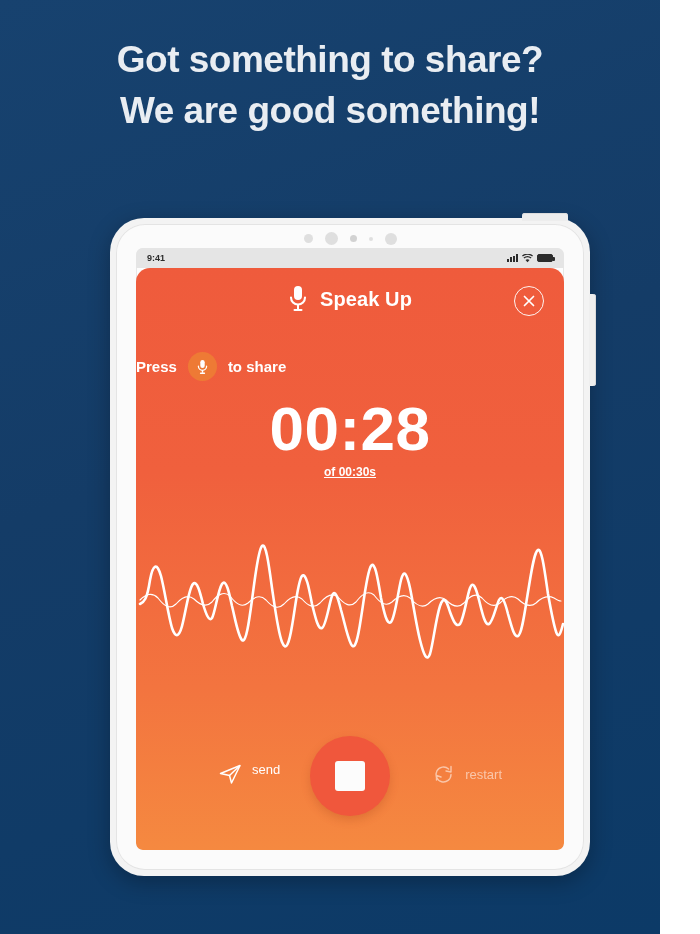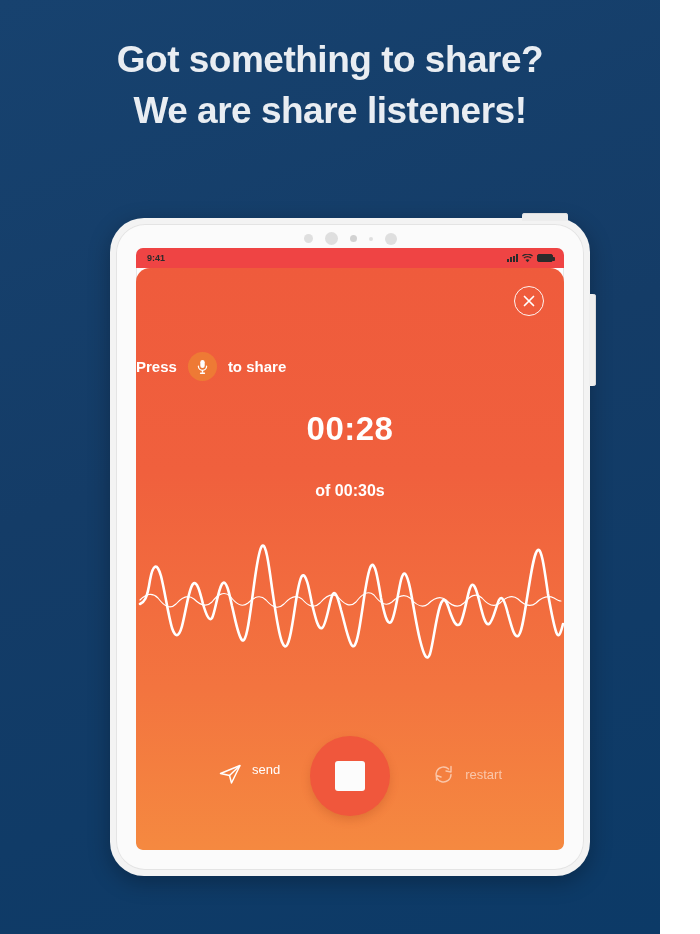--- a/index.html
+++ b/index.html
@@ -79,21 +79,21 @@
     background: #FDFDFD;
     border-radius: 7px;
     overflow: hidden;
     box-shadow: inset 0 0 0 1px #E7E7E7;
   }
   .statusbar {
     position: absolute; top: 0; left: 0; right: 0;
     height: 20px;
     display: flex; align-items: center; justify-content: space-between;
     padding: 0 11px;
-    background: #ef4444;
+    background: #e5e5e5;
   }
   .status-time { font-size: 9px; font-weight: bold; color: #2B2B2B; }
   .status-icons { display: flex; align-items: center; gap: 4px; }
   .signal { display: flex; align-items: flex-end; gap: 1px; height: 8px; }
   .signal i { display: block; width: 2px; background: #2B2B2B; }
   .signal i:nth-child(1) { height: 3px; }
   .signal i:nth-child(2) { height: 5px; }
   .signal i:nth-child(3) { height: 6px; }
   .signal i:nth-child(4) { height: 8px; }
   .battery {
@@ -139,31 +139,32 @@
   .mic-badge {
     width: 29px; height: 29px; border-radius: 50%;
     background: #EE7A35;
     display: flex; align-items: center; justify-content: center;
   }
 
   .timer {
     margin-top: 22px;
     text-align: center;
     color: #FFFFFF;
-    font-size: 33px;
+    font-size: 62px;
     font-weight: bold;
     letter-spacing: 0.5px;
     line-height: 52px;
   }
   .timer-sub {
-    margin-top: 27px;
+    margin-top: 10px;
     text-align: center;
     color: #FFFFFF;
-    font-size: 16px;
+    font-size: 12px;
     font-weight: bold;
+    text-decoration: underline;
   }
 
   .wave-wrap {
     position: absolute;
     left: 0; right: 0; top: 250px;
     height: 160px;
   }
   .wave-wrap svg { display: block; width: 100%; height: 100%; }
 
   
@@ -197,21 +198,21 @@
     border-radius: 3px;
   }
 </style>
 </head>
 <body>
 
 <div class="page">
 
   <div class="headline">
     <div>Got something to share?</div>
-    <div>We are share listeners!</div>
+    <div>We are good something!</div>
   </div>
 
   <div class="tablet">
     <div class="tablet-inner-edge"></div>
     <div class="btn-power"></div>
     <div class="btn-volume"></div>
 
     <div class="sensors">
       <span class="dot s1"></span>
       <span class="dot s2"></span>
@@ -236,20 +237,29 @@
             <path d="M1.9 4.1 Q5.5 1.1 9.1 4.1" stroke="#2B2B2B" stroke-width="1.3" fill="none"></path>
             <path d="M0.4 2.0 Q5.5 -1.6 10.6 2.0" stroke="#2B2B2B" stroke-width="1.3" fill="none"></path>
           </svg>
           <span class="battery"></span>
         </span>
       </div>
 
       <div class="app">
 
         <div class="app-header">
+          <div class="app-title-group">
+            <svg class="mic-glyph" width="20" height="28" viewBox="0 0 20 28">
+              <rect x="6" y="1" width="8" height="14" rx="4" fill="#FFFFFF"></rect>
+              <path d="M3 12.5 a7 7 0 0 0 14 0" stroke="#FFFFFF" stroke-width="2.1" fill="none" stroke-linecap="round"></path>
+              <rect x="9" y="19" width="2" height="5" fill="#FFFFFF"></rect>
+              <rect x="5.5" y="24" width="9" height="2" rx="1" fill="#FFFFFF"></rect>
+            </svg>
+            <span class="app-title">Speak Up</span>
+          </div>
           <div class="close-btn">
             <svg width="12" height="12" viewBox="0 0 12 12">
               <path d="M1.5 1.5 L10.5 10.5 M10.5 1.5 L1.5 10.5" stroke="#FFFFFF" stroke-width="1.7" stroke-linecap="round"></path>
             </svg>
           </div>
         </div>
 
         <div class="press-row">
           <span>Press</span>
           <span class="mic-badge">

